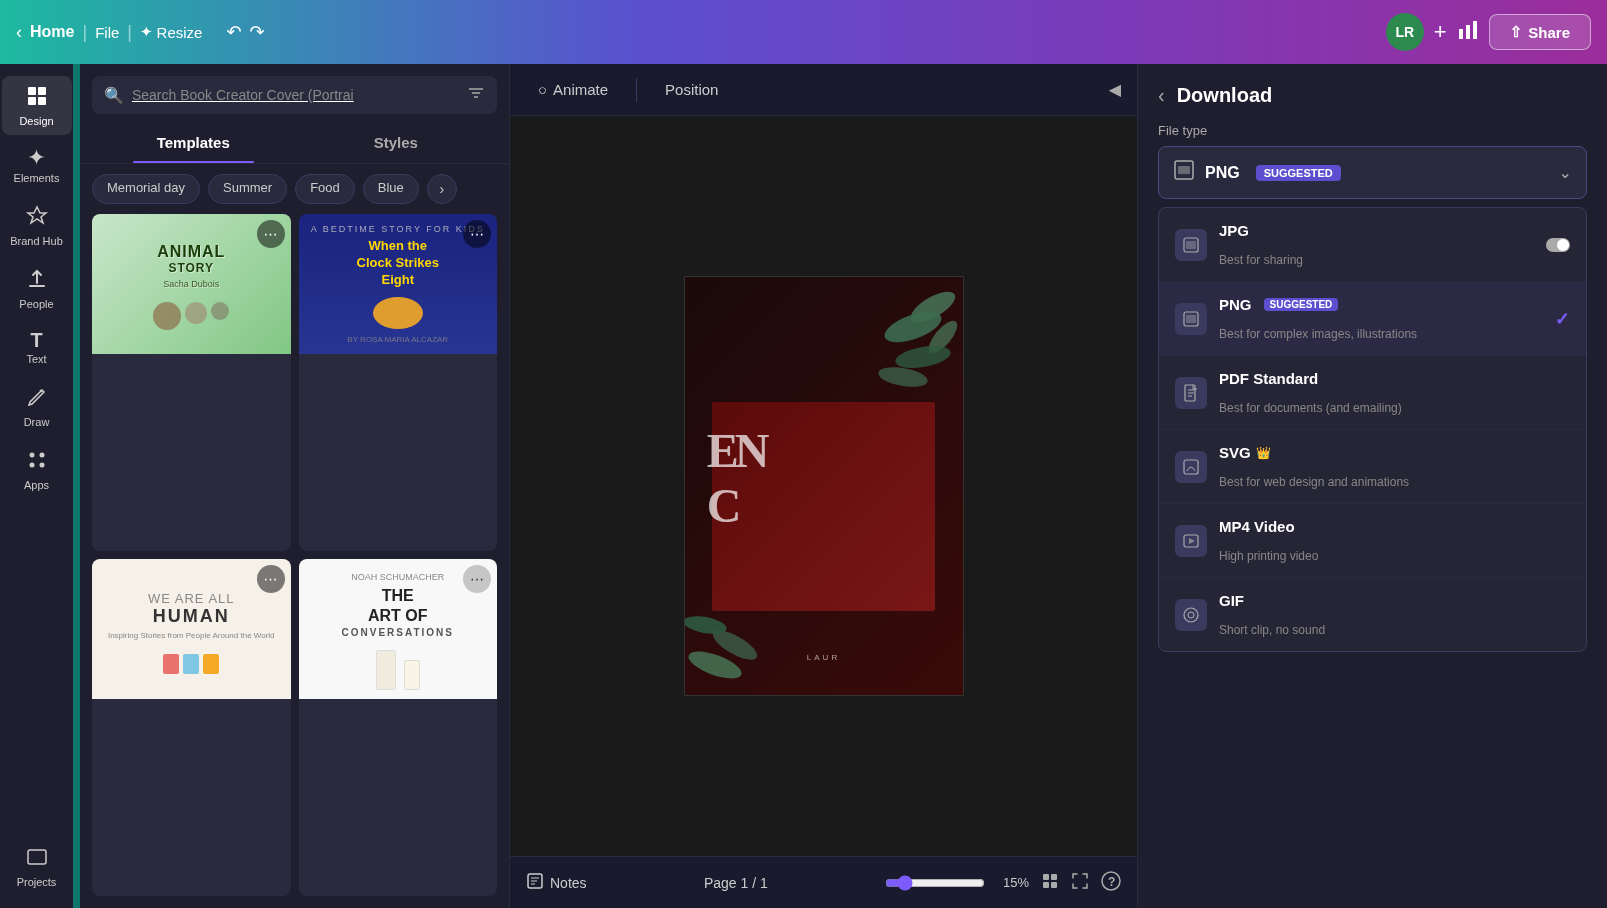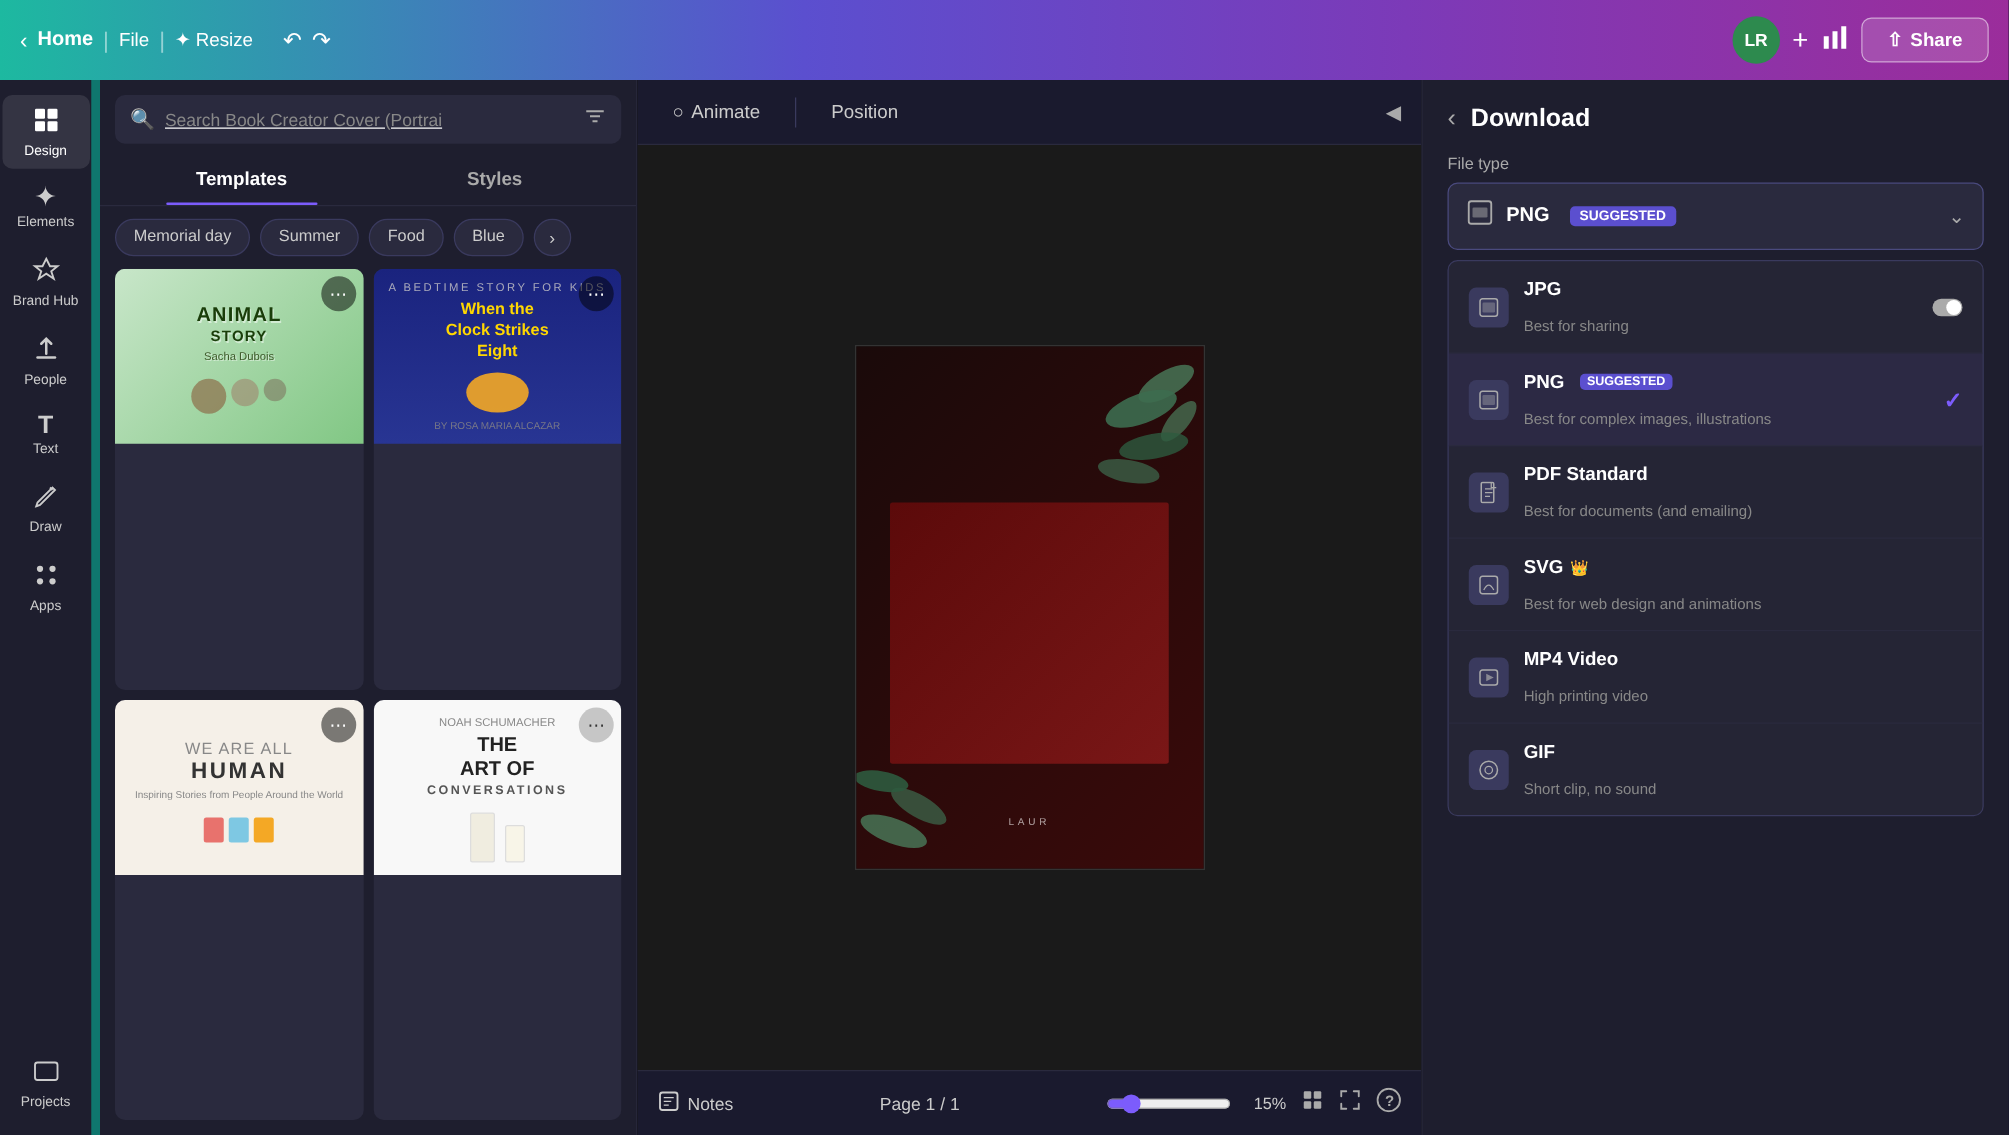--- a/index.html
+++ b/index.html
@@ -424,20 +424,21 @@
           </svg>
 
           <svg style="position:absolute;bottom:0;left:0;width:120px;height:180px;" viewBox="0 0 120 180">
             <ellipse cx="30" cy="150" rx="28" ry="10" fill="#4a7a5a" transform="rotate(20 30 150)" opacity="0.8"></ellipse>
             <ellipse cx="50" cy="130" rx="25" ry="9" fill="#3d6b4f" transform="rotate(30 50 130)" opacity="0.7"></ellipse>
             <ellipse cx="20" cy="110" rx="22" ry="8" fill="#2d5a3e" transform="rotate(10 20 110)" opacity="0.9"></ellipse>
           </svg>
 
           <div style="position:absolute;top:30%;left:10%;right:10%;bottom:20%;background:linear-gradient(135deg,#6a0a0a,#8b1a1a);opacity:0.8;border-radius:2px;"></div>
 
+          <div style="position:absolute;top:35%;left:8%;font-size:48px;font-weight:900;color:rgba(255,255,255,0.7);font-family:serif;letter-spacing:-4px;">EN<br>C</div>
 
           <div style="position:absolute;bottom:8%;left:0;right:0;text-align:center;font-size:8px;color:rgba(255,255,255,0.6);letter-spacing:3px;">LAUR</div>
         </div>
       </div>
     </div>
     <div class="canvas-bottom">
       <button class="notes-btn">
         <span>
           <svg width="18" height="18" viewBox="0 0 18 18" fill="none">
               <rect x="2" y="2" width="14" height="14" rx="2" stroke="#ccc" stroke-width="1.5" fill="none"></rect>

